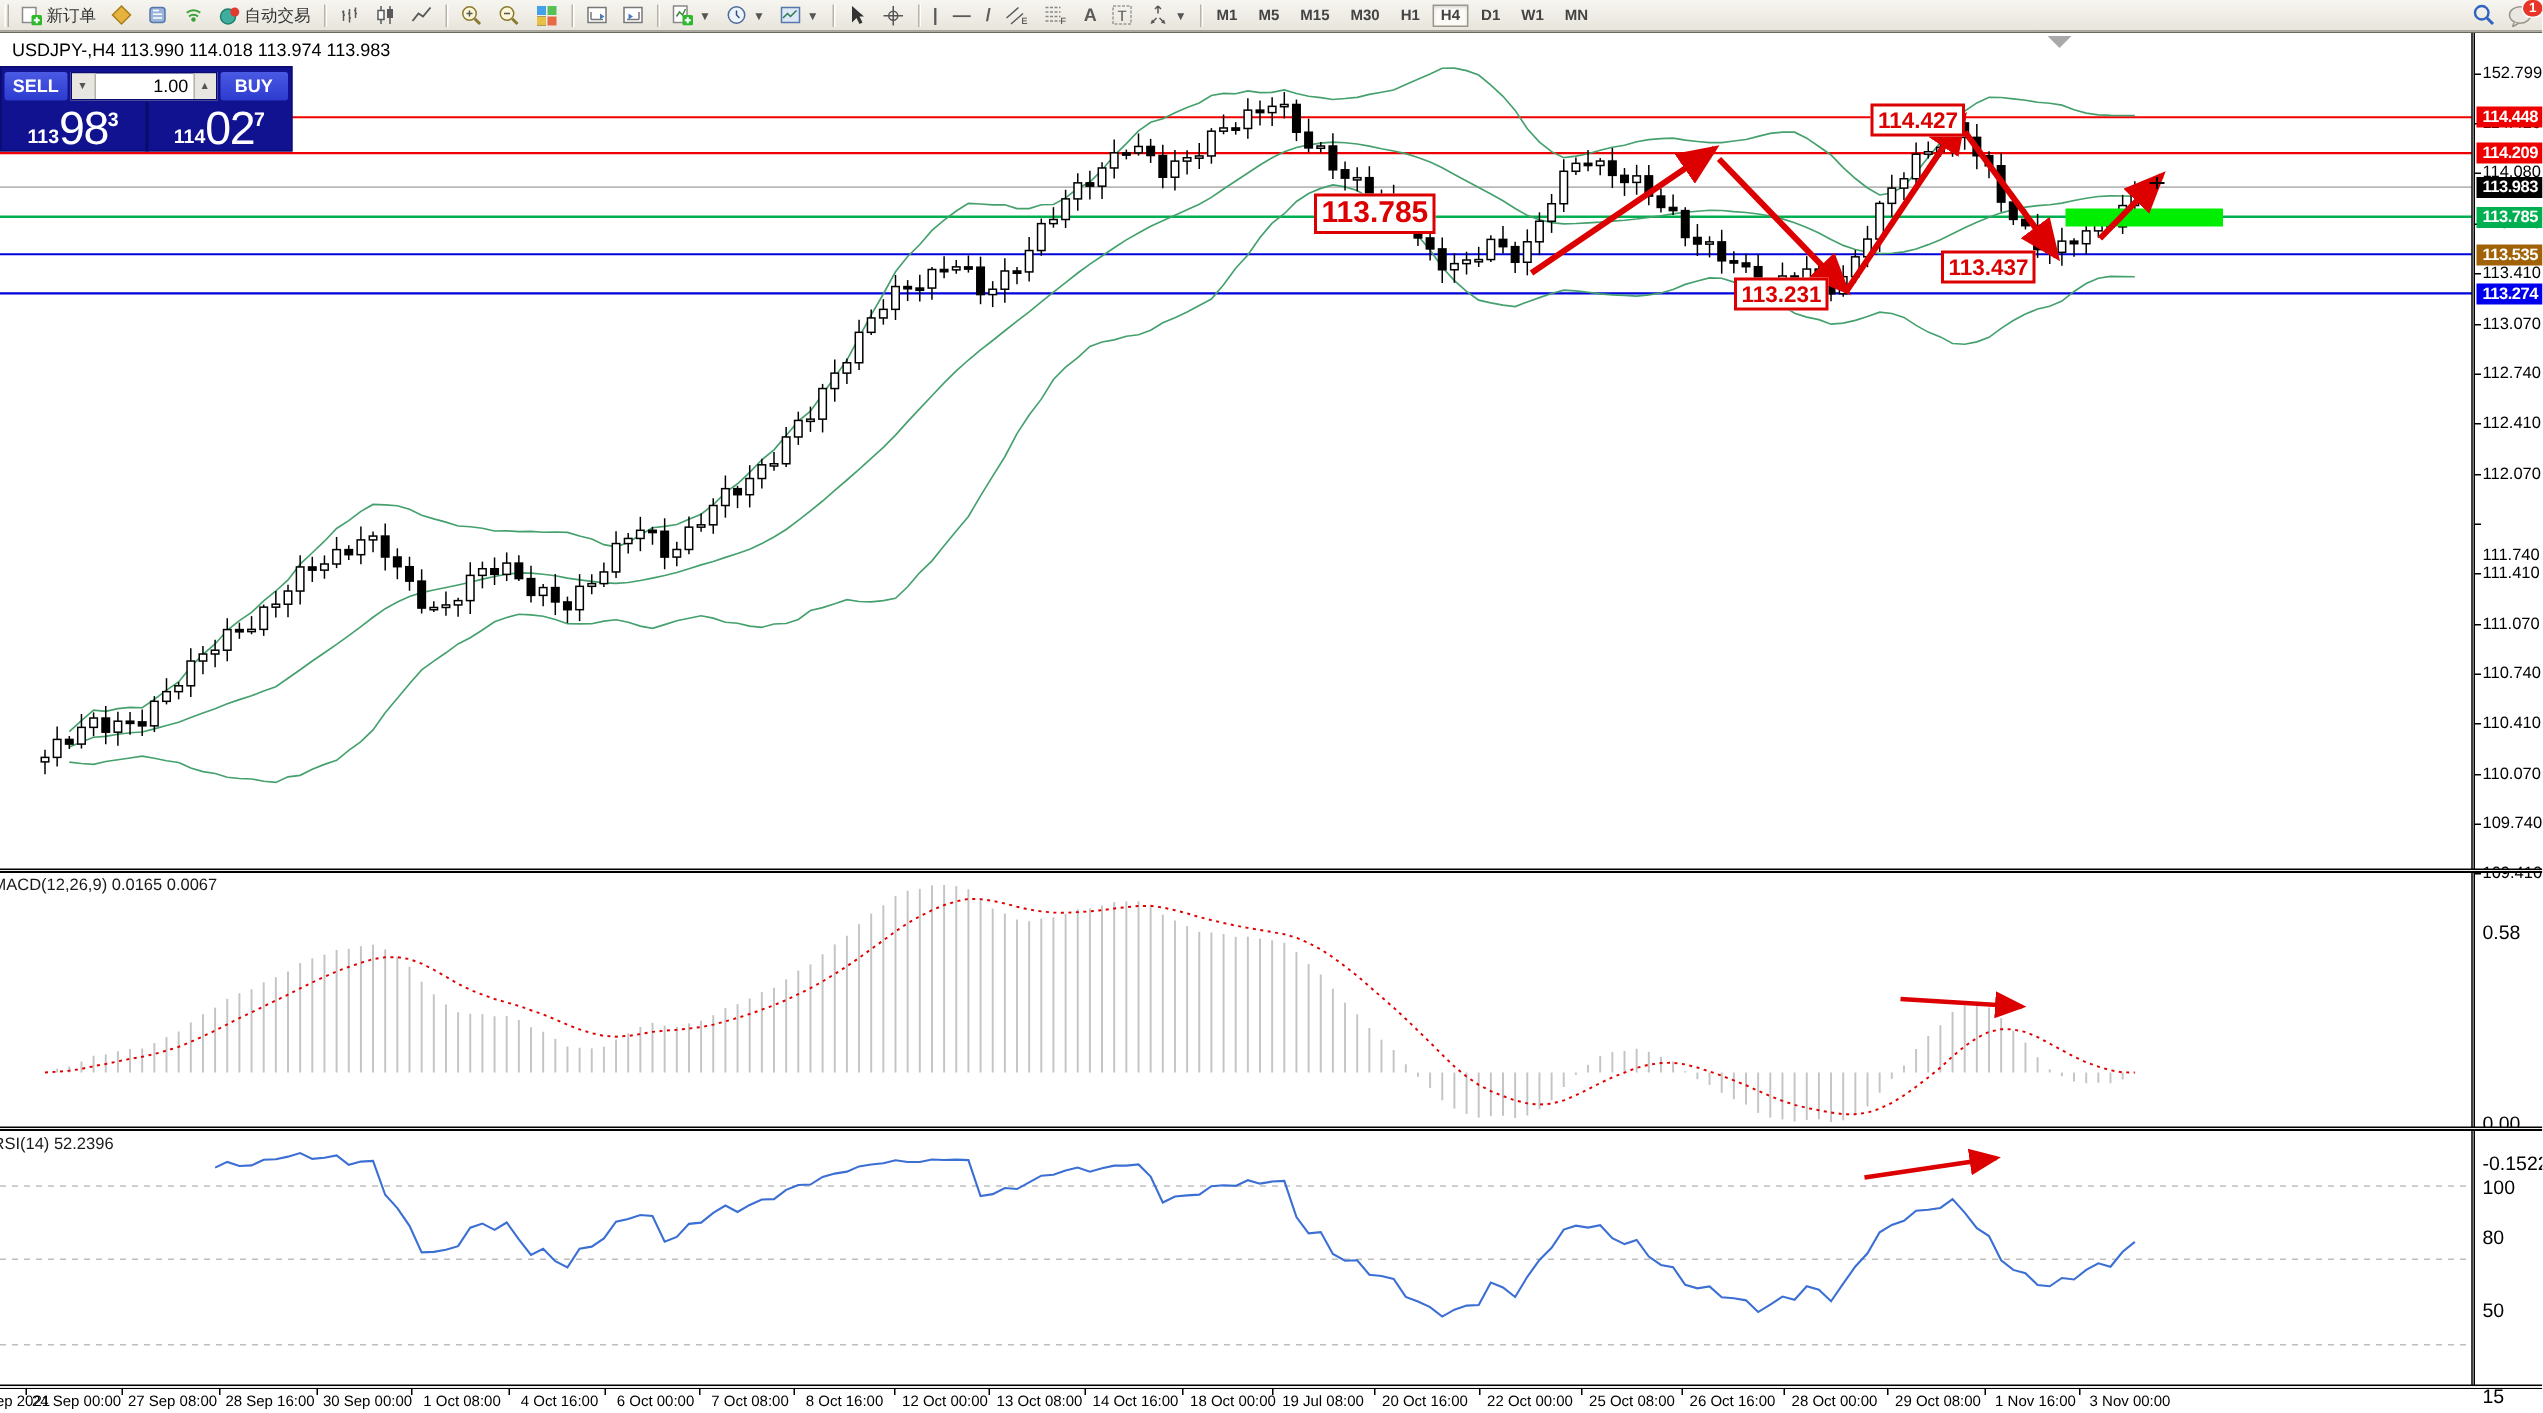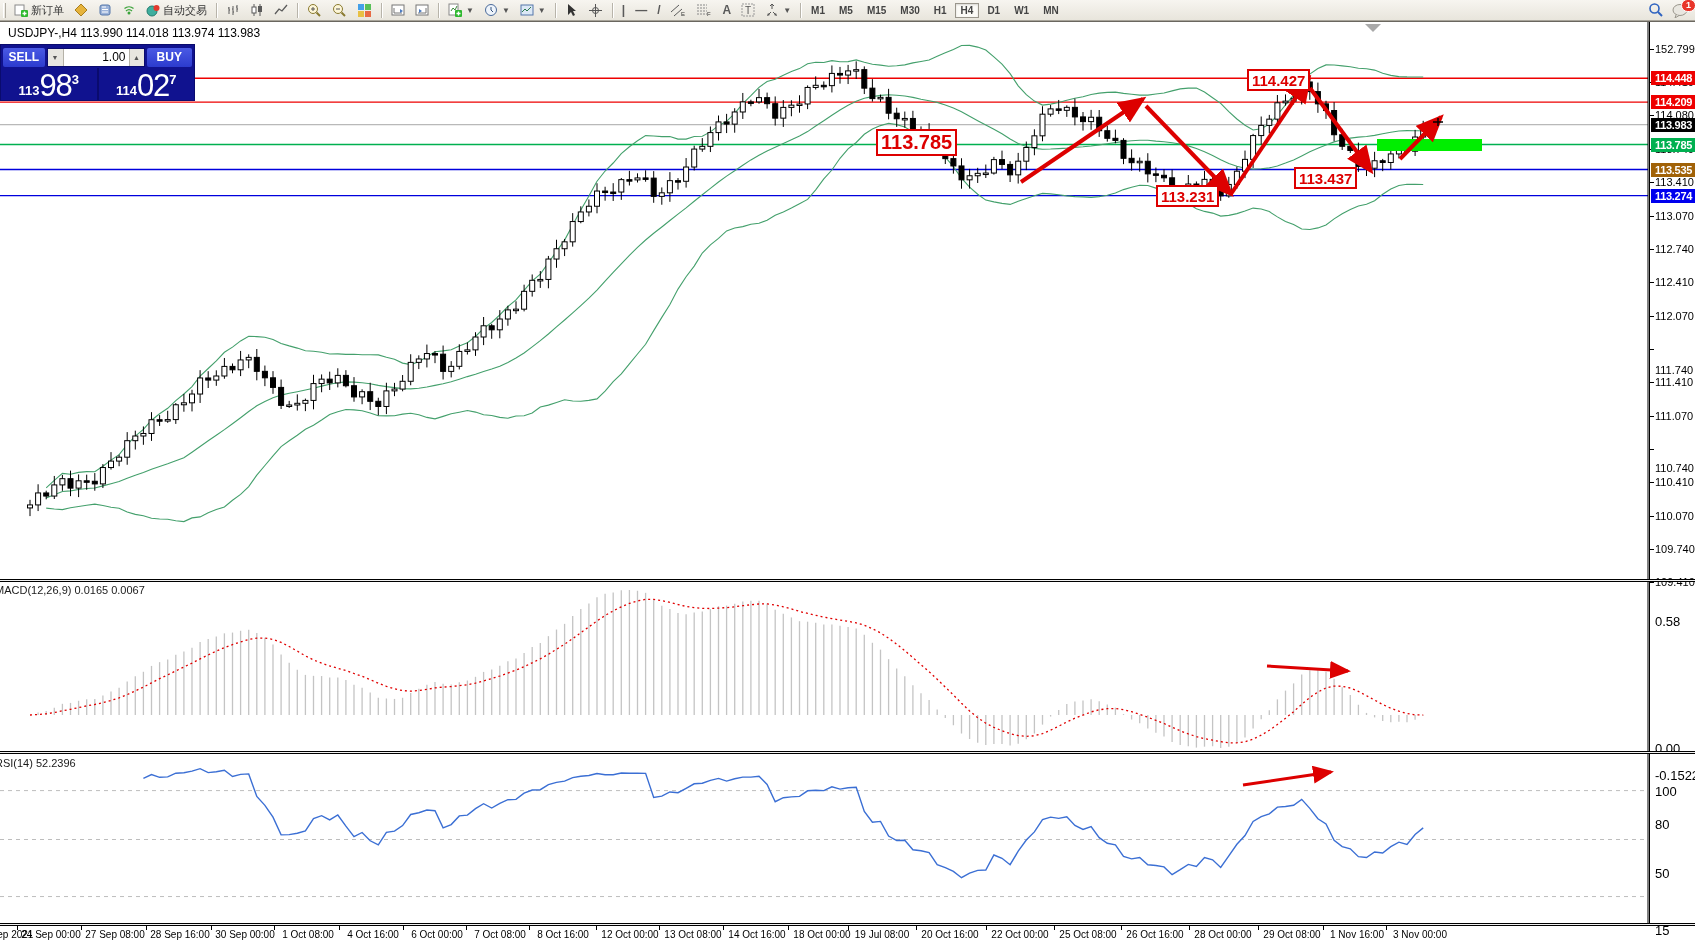--- a/index.html
+++ b/index.html
@@ -871,21 +871,21 @@
       <div class="tick-label" style="top: 254px;">112.410</div>
       <div class="tick-dash" style="top: 294px;"></div>
       <div class="tick-label" style="top: 288px;">112.070</div>
       <div class="tick-dash" style="top: 327px;"></div>
       <div class="tick-label" style="top: 321px; margin-top: 21px;">111.740</div>
       <div class="tick-dash" style="top: 360px;"></div>
       <div class="tick-label" style="top: 354px;">111.410</div>
       <div class="tick-dash" style="top: 394px;"></div>
       <div class="tick-label" style="top: 388px;">111.070</div>
       <div class="tick-dash" style="top: 427px;"></div>
-      <div class="tick-label" style="top: 440px;">110.740</div>
+      <div class="tick-label" style="top: 421px;">110.740</div>
       <div class="tick-dash" style="top: 460px;"></div>
       <div class="tick-label" style="top: 454px;">110.410</div>
       <div class="tick-dash" style="top: 494px;"></div>
       <div class="tick-label" style="top: 488px;">110.070</div>
       <div class="tick-dash" style="top: 527px;"></div>
       <div class="tick-label" style="top: 521px;">109.740</div>
       <div class="tick-dash" style="top: 560px;"></div>
       <div class="tick-label" style="top: 554px;">109.410</div>
       <div class="price-flag" style="top: 49.2px; background: rgb(238, 0, 0);">114.448</div>
       <div class="price-flag" style="top: 73.1px; background: rgb(238, 0, 0);">114.209</div>

